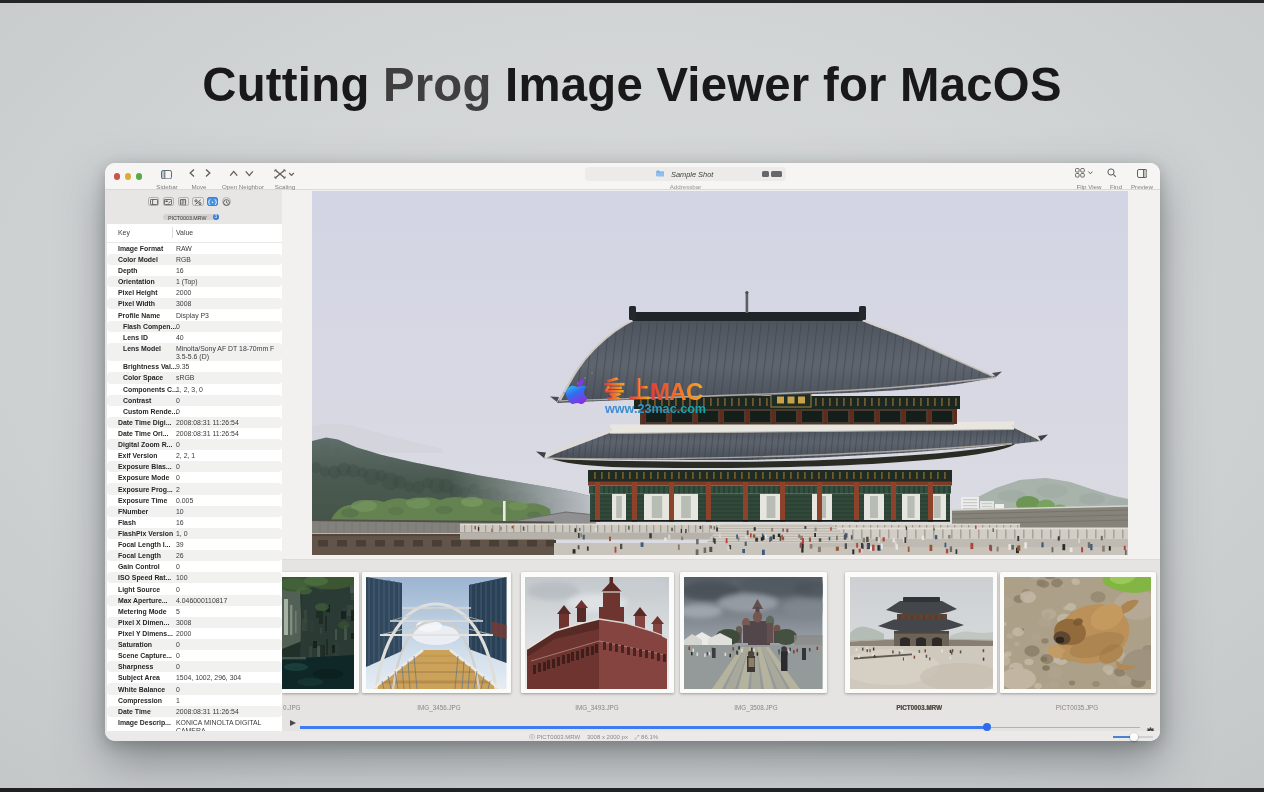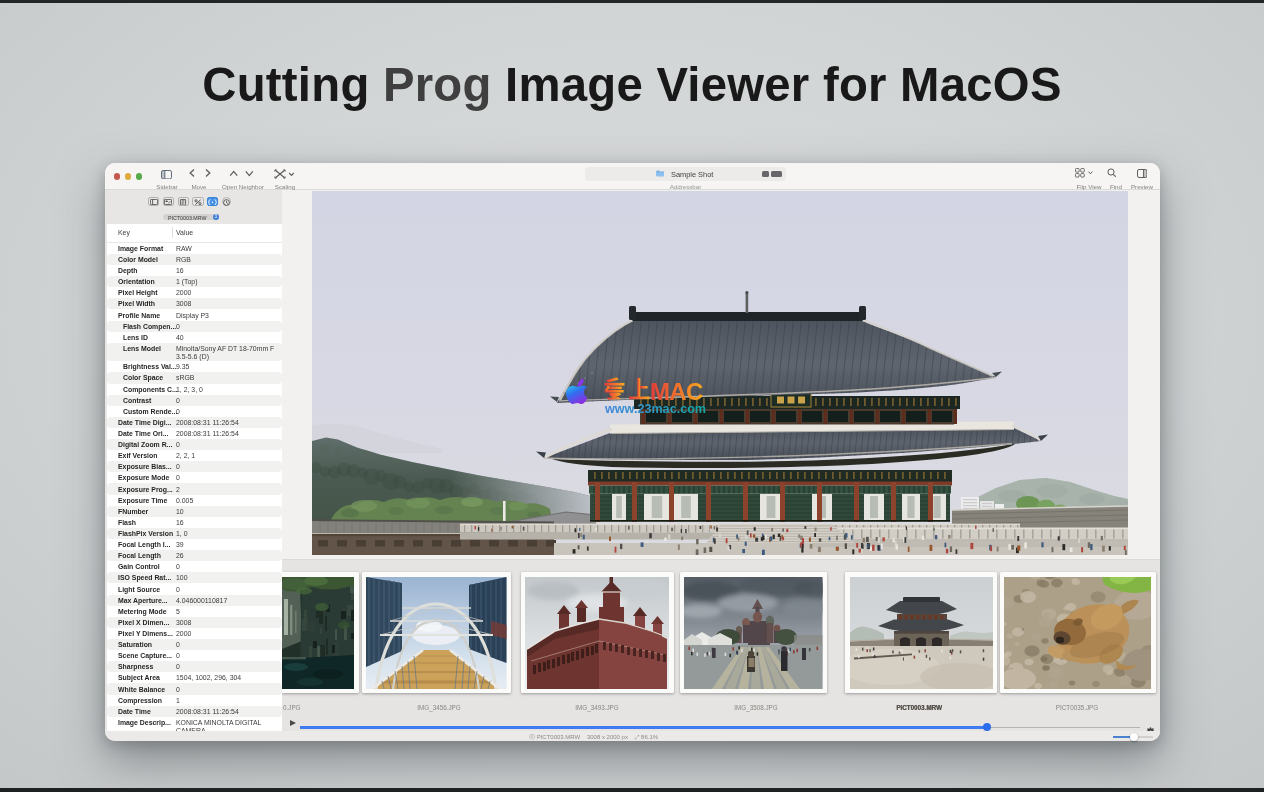--- a/index.html
+++ b/index.html
@@ -17,21 +17,21 @@
     box-shadow: 0 20px 45px rgba(70,75,80,0.5), 0 4px 14px rgba(60,65,70,0.3); }
   .toolbar { position:absolute; left:0; top:0; width:1055px; height:27px;
     background:#f6f5f4; border-bottom:1px solid #dadad9; border-radius:10px 10px 0 0; }
   .tl { position:absolute; top:10.3px; width:6.6px; height:6.6px; border-radius:50%; }
   .tl.r { left:8.6px;  background:#c4584e; }
   .tl.y { left:19.7px; background:#ddab3c; }
   .tl.g { left:30.9px; background:#55ab49; }
   .tbtn { position:absolute; top:4px; color:#5d5c5b; font-size:0; line-height:0; }
   .tlabel2 { position:absolute; top:19.6px; font-size:6.2px; color:#807f7e; text-align:center; }
   .addr { position:absolute; left:480px; top:4.3px; width:201px; height:13.4px;
-    background:#ecebea; border-radius:4px; }
+    background:#ecebea; border-radius:4px;font-style:italic; }
   .addr .txt { position:absolute; left:86px; top:3.1px; font-size:7.4px; color:#3e3e3e; }
   .badge1 { position:absolute; top:3.4px; border-radius:1.5px; background:#67666a; }
   .addrlbl { position:absolute; left:480px; top:19.8px; width:201px; text-align:center;
     font-size:6.2px; color:#96958f; }
   .sidebar { position:absolute; left:0; top:27px; width:177px; height:541px; background:#e7e6e5; }
   .tabs { position:absolute; left:43px; top:7px; height:9px; }
   .tab { position:absolute; top:0; width:11.3px; height:8.6px; border:0.8px solid #b1b0af;
     border-radius:2.2px; background:#e9e8e7; color:#3f3f3f; }
   .tab.sel { background:#4792e6; border-color:#3882d6; color:#fff; }
   .tab svg { display:block; margin:1px auto 0; }

